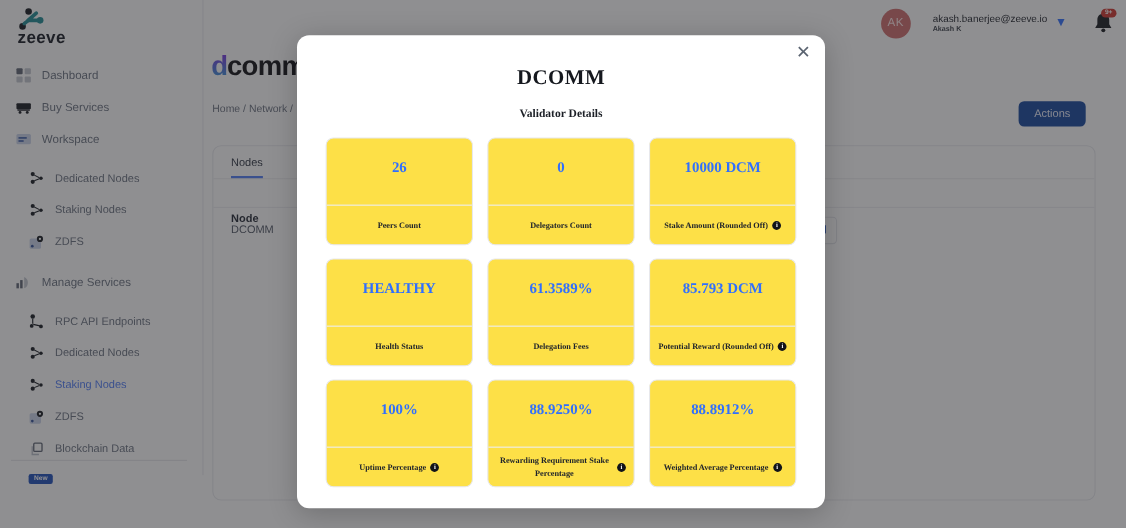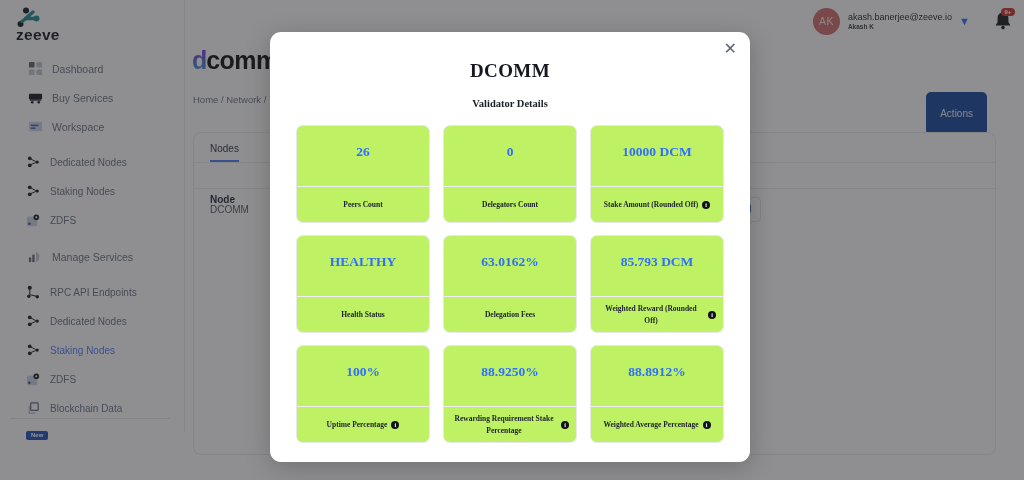--- a/index.html
+++ b/index.html
@@ -21,21 +21,21 @@
   }
   .brand { padding: 7px 0 0 16px; }
   .brand-mark { width: 26px; height: 22px; display: block; }
   .brand-word {
     font-size: 15.5px; font-weight: 700; color: #131720;
     letter-spacing: .3px; margin: -1px 0 0 0; line-height: 14px;
   }
   .nav { margin-top: 12px; }
   .nav-item {
     display: flex; align-items: center; gap: 9px;
-    height: 29px; padding-left: 28px; color: #6a7280;
+    height: 29px; padding-left: 14px; color: #6a7280;
     font-size: 10.5px; cursor: pointer;
   }
   .nav-item.sub { padding-left: 26px; font-size: 10px; }
   .nav-item.active { color: #4f7cf7; }
   .nav-ico { width: 15px; height: 15px; flex: 0 0 15px; display: block; }
   .nav-gap { height: 7px; }
   .badge-new {
     display: inline-block; background: #1d4fbb; color: #fff;
     font-size: 6px; font-weight: 700; border-radius: 2px;
     padding: 1.5px 5px; margin: 1px 0 0 26px;
@@ -50,21 +50,21 @@
     position: absolute; left: 185px; top: 0; right: 0; height: 42px;
     display: flex; align-items: center; justify-content: flex-end;
     padding-right: 10px; gap: 0;
   }
   .avatar {
     width: 27px; height: 27px; border-radius: 50%;
     background: #cf6b6b; color: #ffe6e6;
     font-size: 10.5px; display: flex; align-items: center;
     justify-content: center; letter-spacing: .5px;
   }
-  .user-block { margin-left: 8px; line-height: 1.15; }
+  .user-block { margin-left: 20px; line-height: 1.15; }
   .user-mail { font-size: 9px; color: #20242c; }
   .user-name { font-size: 6.5px; color: #3b4049; font-weight: 700; margin-top: 1px; }
   .chev { margin-left: 7px; color: #2f6fff; font-size: 11px; }
   .bell-wrap { position: relative; margin-left: 22px; width: 22px; height: 24px; }
   .bell-badge {
     position: absolute; left: 9px; top: -1px; background: #d0342c; color: #fff;
     font-size: 6px; font-weight: 700; border-radius: 7px; padding: 1px 3.5px;
     line-height: 1; z-index: 2;
   }
 
@@ -76,21 +76,21 @@
     font-size: 25px; font-weight: 800; color: #0d0d12; line-height: 1;
     letter-spacing: -.6px; margin-left: -1px;
   }
   .crumb {
     position: absolute; left: 8px; top: 52px;
     font-size: 9.5px; color: #6b7280;
   }
   .actions-btn {
     position: absolute; right: 37px; top: 50px;
     background: #14459e; color: #e9eefb; border-radius: 5px;
-    font-size: 10px; padding: 16px 14px; cursor: pointer;
+    font-size: 10px; padding: 6px 14px; cursor: pointer;
   }
   .panel {
     position: absolute; left: 8px; top: 90px; right: 28px; bottom: 25px;
     background: #fff; border: 1px solid #e9eaee; border-radius: 8px;
   }
   .tabs { padding: 10px 16px 0 16px; display: flex; }
   .tab {
     font-size: 10px; color: #2b3240; padding-bottom: 6px;
     border-bottom: 2px solid transparent; cursor: pointer;
   }
@@ -146,21 +146,21 @@
     text-align: center; margin-top: 16px;
     font-family: "Liberation Serif", serif;
     font-size: 10.5px; font-weight: 700; color: #1b1f26;
   }
   .grid {
     margin: 16px auto 0 auto; width: 428px;
     display: grid; grid-template-columns: repeat(3, 1fr); gap: 12px 13px;
   }
   .card {
     border: 1px solid #e7e8ec; border-radius: 7px; height: 98px;
-    display: flex; flex-direction: column; background: #bef264;
+    display: flex; flex-direction: column; background: #fde047;
   }
   .card-val {
     flex: 1; display: flex; align-items: center; justify-content: center;
     font-family: "Liberation Serif", serif;
     font-size: 13.5px; font-weight: 700; color: #2f6fff; text-align: center;
     padding: 0 6px;
     padding-bottom: 9px;
   }
   .card-foot {
     border-top: 1px solid #edeef1; height: 36px;
@@ -426,31 +426,31 @@
 
       <div class="card">
         <div class="card-val">HEALTHY</div>
         <div class="card-foot">
           <span class="card-label">Health Status</span>
 
         </div>
       </div>
 
       <div class="card">
-        <div class="card-val">63.0162%</div>
+        <div class="card-val">61.3589%</div>
         <div class="card-foot">
           <span class="card-label">Delegation Fees</span>
 
         </div>
       </div>
 
       <div class="card">
         <div class="card-val">85.793 DCM</div>
         <div class="card-foot">
-          <span class="card-label">Weighted Reward (Rounded Off)</span>
+          <span class="card-label">Potential Reward (Rounded Off)</span>
           <span class="info-ico">i</span>
         </div>
       </div>
 
       <div class="card">
         <div class="card-val">100%</div>
         <div class="card-foot">
           <span class="card-label">Uptime Percentage</span>
           <span class="info-ico">i</span>
         </div>

